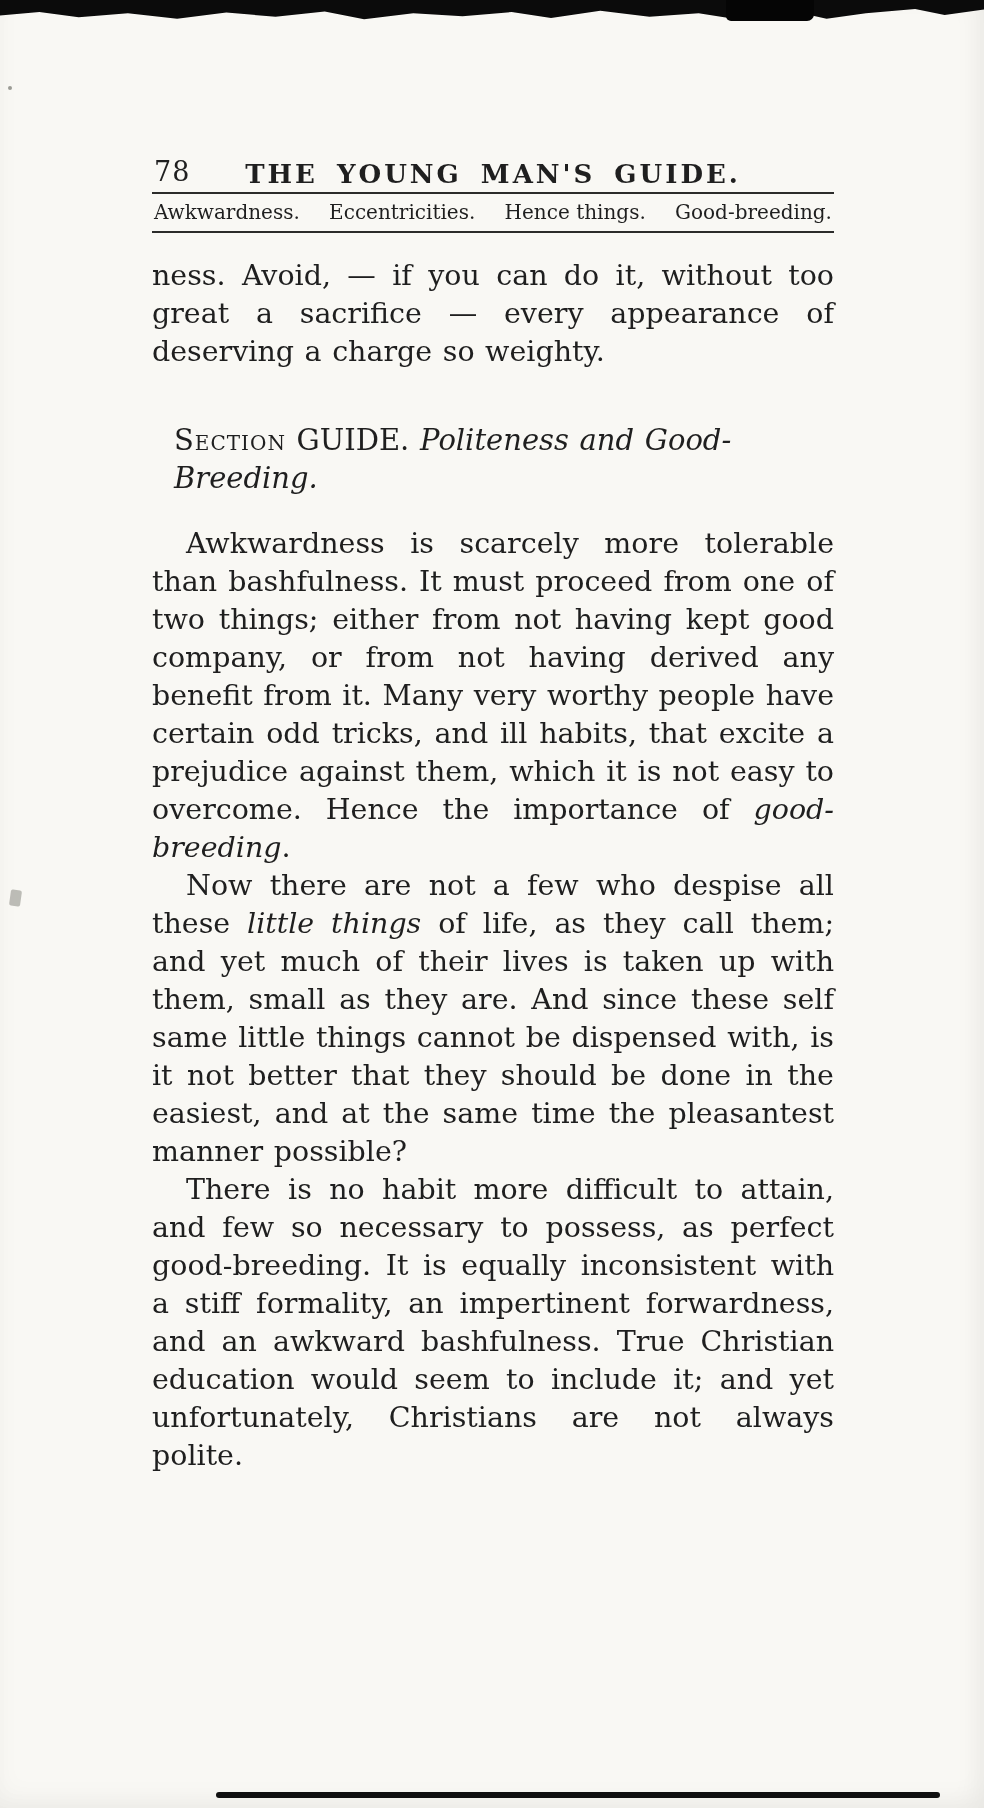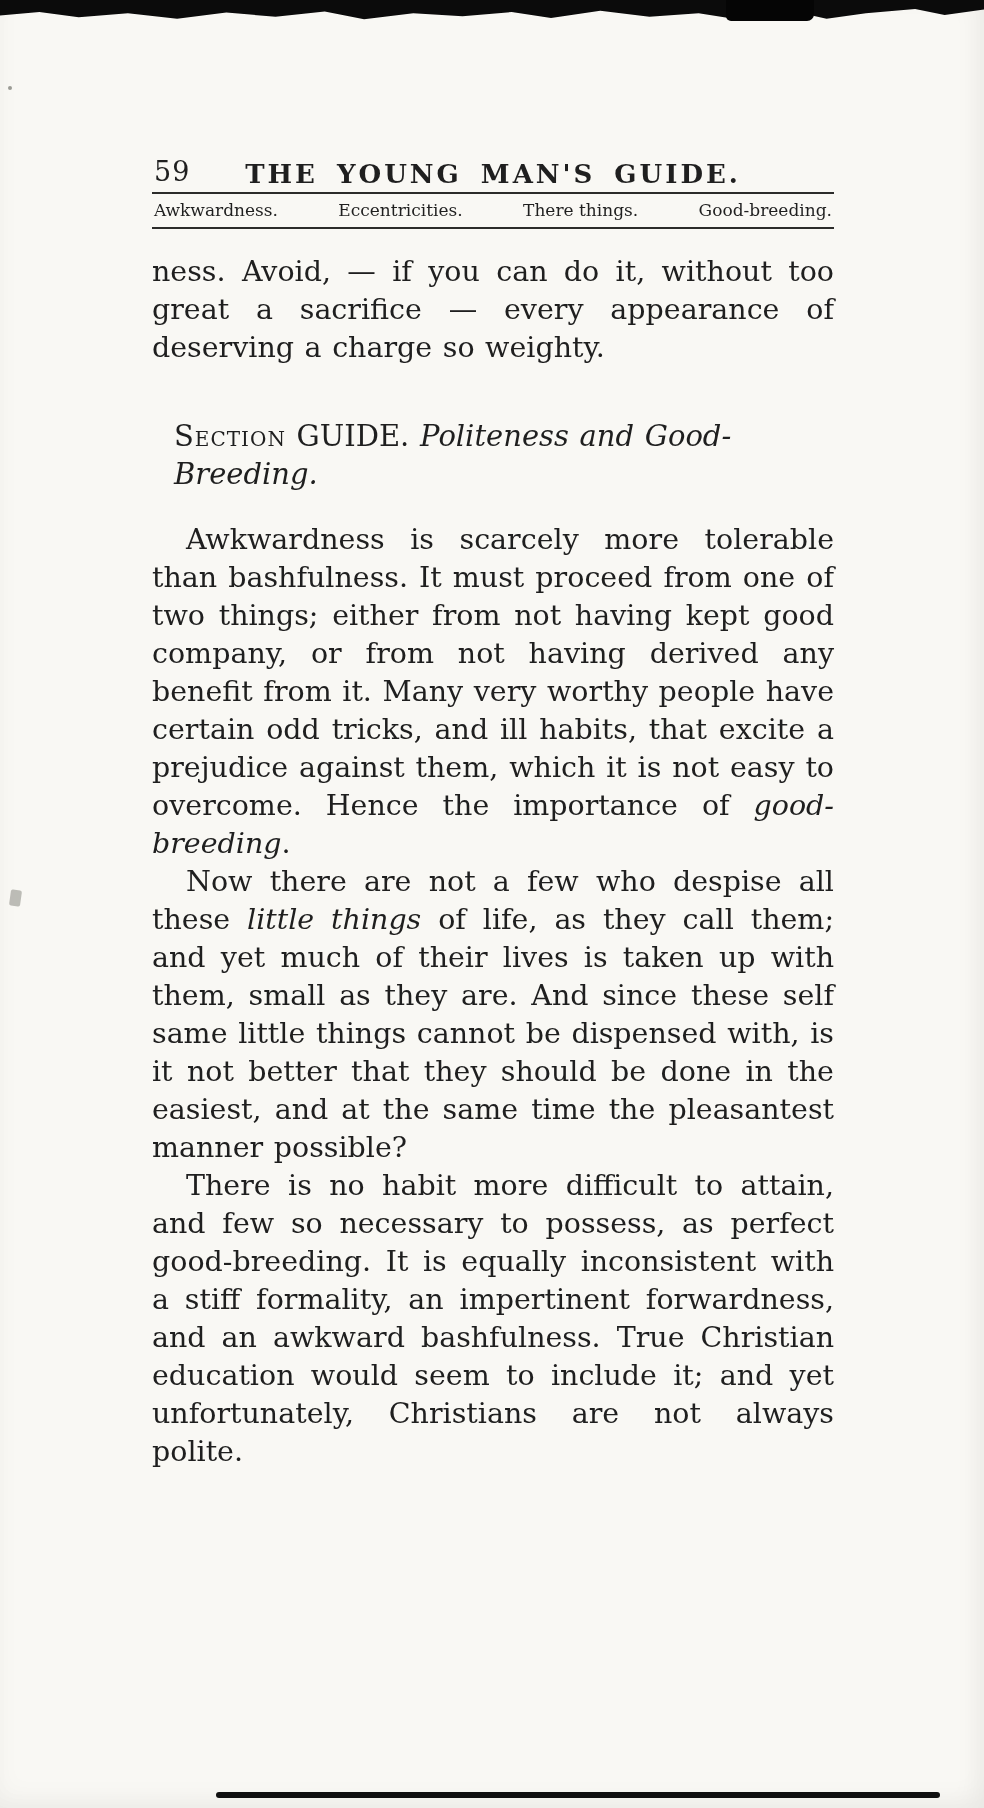--- a/index.html
+++ b/index.html
@@ -74,21 +74,21 @@
     margin: 0;
   }
   .rule.thin {
     border-top-width: 2px;
   }
 
   .keywords-row {
     display: flex;
     justify-content: space-between;
     align-items: baseline;
-    font-size: 17px;
+    font-size: 20px;
     padding: 6px 2px 7px 2px;
   }
 
   .page-text {
     margin-top: 24px;
     font-size: 28.5px;
     line-height: 38px;
     text-align: justify;
     word-spacing: 1.5px;
   }
@@ -114,30 +114,30 @@
 <div class="page">
 
   <div class="scan-bar-top"></div>
   <div class="scan-blob-top"></div>
   <div class="scan-speck"></div>
   <div class="margin-smudge"></div>
 
   <div class="text-col">
 
     <div class="header-row">
-      <span class="page-number">59</span>
+      <span class="page-number">78</span>
       <span class="running-title">THE YOUNG MAN'S GUIDE.</span>
     </div>
 
     <hr class="rule">
 
     <div class="keywords-row">
       <span>Awkwardness.</span>
       <span>Eccentricities.</span>
-      <span>There things.</span>
+      <span>Hence things.</span>
       <span>Good-breeding.</span>
     </div>
 
     <hr class="rule thin">
 
     <div class="page-text">
 
     <p class="para"><span>ness.  Avoid, — if you can do it, without too great a sacrifice — every appearance of deserving a charge so weighty.</span></p>
         <h2 class="section-heading"><span class="smallcaps">Section</span><span> GUIDE.  </span><span class="italic">Politeness and Good-Breeding.</span></h2>
         <p class="para indent"><span>Awkwardness is scarcely more tolerable than bashfulness.  It must proceed from one of two things; either from not having kept good company, or from not having derived any benefit from it.  Many very worthy people have certain odd tricks, and ill habits, that excite a prejudice against them, which it is not easy to overcome.  Hence the importance of </span><span class="italic">good-breeding</span><span>.</span></p>

